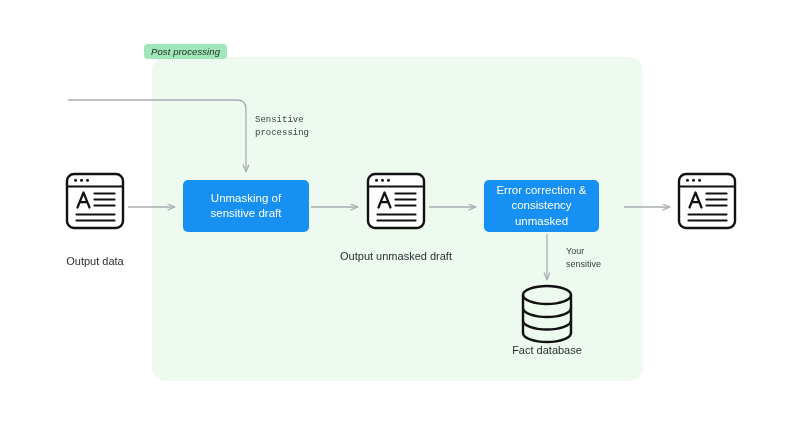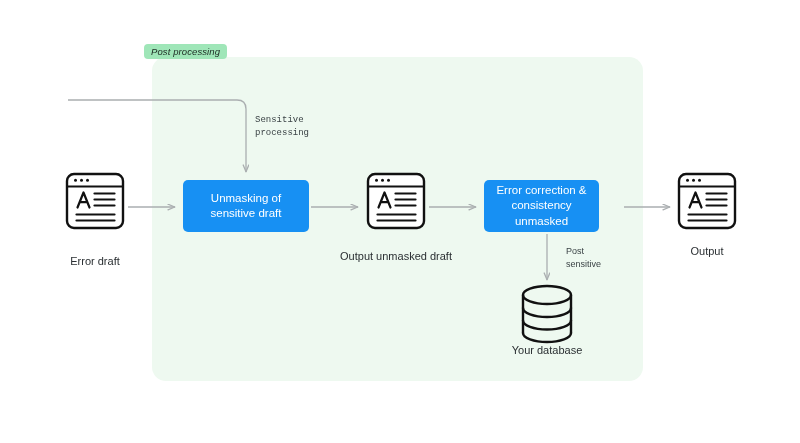--- a/index.html
+++ b/index.html
@@ -165,21 +165,21 @@
       <circle cx="17.5" cy="9.3" r="1.5" fill="#111111"></circle>
       <circle cx="23.5" cy="9.3" r="1.5" fill="#111111"></circle>
       <path d="M13.5,36.5 L19.5,21.5 L25.5,36.5 M15.9,31.2 L23.1,31.2" fill="none" stroke="#111111" stroke-width="2.2" stroke-linecap="round" stroke-linejoin="round"></path>
       <line x1="30.5" y1="22.5" x2="50.5" y2="22.5" stroke="#111111" stroke-width="2.2" stroke-linecap="round"></line>
       <line x1="30.5" y1="28.5" x2="50.5" y2="28.5" stroke="#111111" stroke-width="2.2" stroke-linecap="round"></line>
       <line x1="30.5" y1="34.5" x2="50.5" y2="34.5" stroke="#111111" stroke-width="2.2" stroke-linecap="round"></line>
       <line x1="12.5" y1="43.5" x2="50.5" y2="43.5" stroke="#111111" stroke-width="2.2" stroke-linecap="round"></line>
       <line x1="12.5" y1="49.5" x2="50.5" y2="49.5" stroke="#111111" stroke-width="2.2" stroke-linecap="round"></line>
     </svg>
   </div>
-  <div class="abs caption" id="cap-1">Error draft</div>
+  <div class="abs caption" id="cap-1">Output data</div>
 
   <div class="abs proc-box" id="box-unmask">
     <span>
       <span>Unmasking of</span><br>
       <span>sensitive draft</span>
     </span>
   </div>
 
   <div class="abs edge-label" id="lbl-sensitive">
     <span>Sensitive</span><br>
@@ -204,48 +204,47 @@
   <div class="abs caption" id="cap-2">Output unmasked draft</div>
 
   <div class="abs proc-box" id="box-error">
     <span>
       <span>Error correction &amp;</span><br>
       <span>consistency unmasked</span>
     </span>
   </div>
 
   <div class="abs edge-label" id="lbl-fact">
-    <span>Post</span><br>
+    <span>Your</span><br>
     <span>sensitive</span>
   </div>
 
   <div class="abs" id="db-icon">
     <svg viewBox="0 0 58 62" width="58" height="62" xmlns="http://www.w3.org/2000/svg">
       <g fill="none" stroke="#111111" stroke-width="2.4" stroke-linecap="round">
         <ellipse cx="29" cy="12" rx="24" ry="9"></ellipse>
         <path d="M5,12 L5,50"></path>
         <path d="M53,12 L53,50"></path>
         <path d="M5,50 A24,9 0 0 0 53,50"></path>
         <path d="M5,25 A24,9 0 0 0 53,25"></path>
         <path d="M5,37.5 A24,9 0 0 0 53,37.5"></path>
       </g>
     </svg>
   </div>
-  <div class="abs caption" id="cap-db">Your database</div>
+  <div class="abs caption" id="cap-db">Fact database</div>
 
   <div class="abs doc-icon" id="doc-3">
     <svg viewBox="0 0 62 60" width="62" height="60" xmlns="http://www.w3.org/2000/svg">
       <rect x="3" y="3" width="56" height="54" rx="7" ry="7" fill="#ffffff" stroke="#111111" stroke-width="2.4"></rect>
       <line x1="3" y1="15.5" x2="59" y2="15.5" stroke="#111111" stroke-width="2.2"></line>
       <circle cx="11.5" cy="9.3" r="1.5" fill="#111111"></circle>
       <circle cx="17.5" cy="9.3" r="1.5" fill="#111111"></circle>
       <circle cx="23.5" cy="9.3" r="1.5" fill="#111111"></circle>
       <path d="M13.5,36.5 L19.5,21.5 L25.5,36.5 M15.9,31.2 L23.1,31.2" fill="none" stroke="#111111" stroke-width="2.2" stroke-linecap="round" stroke-linejoin="round"></path>
       <line x1="30.5" y1="22.5" x2="50.5" y2="22.5" stroke="#111111" stroke-width="2.2" stroke-linecap="round"></line>
       <line x1="30.5" y1="28.5" x2="50.5" y2="28.5" stroke="#111111" stroke-width="2.2" stroke-linecap="round"></line>
       <line x1="30.5" y1="34.5" x2="50.5" y2="34.5" stroke="#111111" stroke-width="2.2" stroke-linecap="round"></line>
       <line x1="12.5" y1="43.5" x2="50.5" y2="43.5" stroke="#111111" stroke-width="2.2" stroke-linecap="round"></line>
       <line x1="12.5" y1="49.5" x2="50.5" y2="49.5" stroke="#111111" stroke-width="2.2" stroke-linecap="round"></line>
     </svg>
   </div>
-  <div class="abs caption" id="cap-3">Output</div>
 
 </div>
 
 </body></html>

